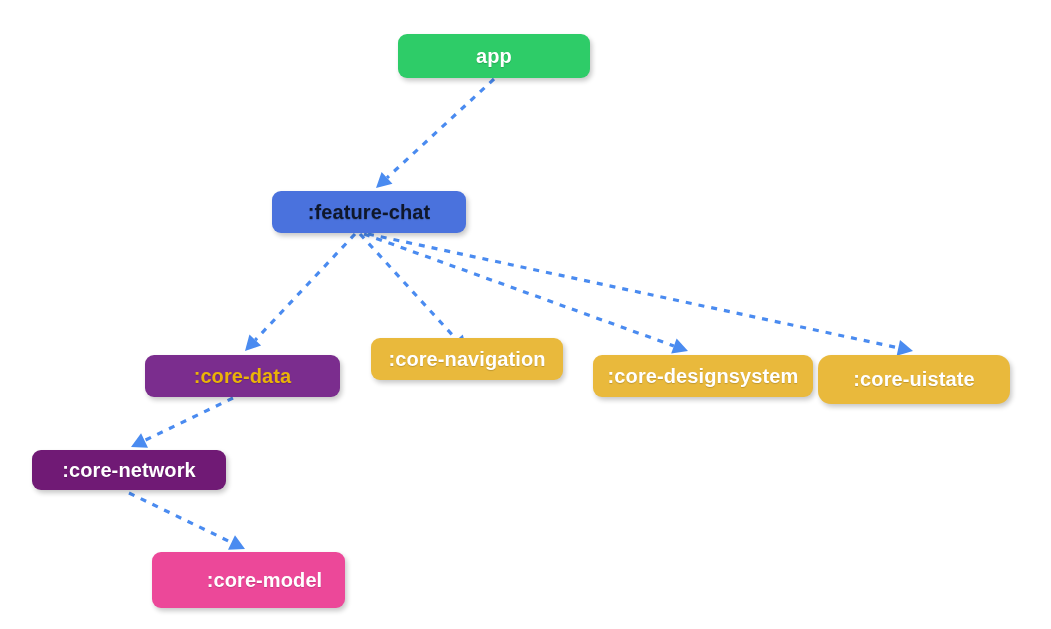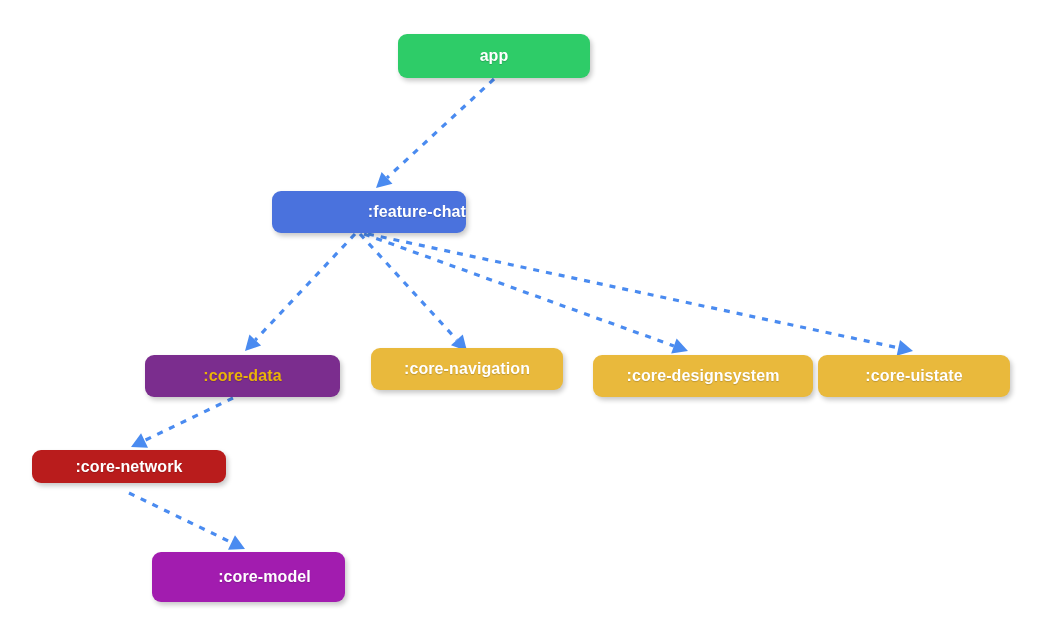--- a/index.html
+++ b/index.html
@@ -26,21 +26,21 @@
     pointer-events: none;
   }
   .node {
     position: absolute;
     display: flex;
     align-items: center;
     justify-content: center;
     border-radius: 9px;
     box-sizing: border-box;
     color: #ffffff;
-    font-size: 16px;
+    font-size: 20px;
     font-weight: bold;
     letter-spacing: 0.1px;
     white-space: nowrap;
     box-shadow: 2px 3px 5px rgba(0,0,0,0.22);
     text-shadow: 0 1px 1px rgba(0,0,0,0.18);
     z-index: 2;
     cursor: pointer;
   }
   .node-label {
     pointer-events: none;
@@ -79,36 +79,36 @@
       <g>
         <line x1="129" y1="493" x2="231.49172545453132" y2="542.4787640125323" stroke="#4a8bf0" stroke-width="3.2" stroke-linecap="butt" stroke-dasharray="6 7"></line>
         <polygon points="245,549 228.0137329278819,549.683177103449 234.96971798118074,535.2743509216157" fill="#4a8bf0"></polygon>
       </g>
     </svg>
 
   <div id="node-layer">
       <div class="node" style="left: 398px; top: 34px; width: 192px; height: 44px; background: rgb(46, 204, 104); color: rgb(255, 255, 255);">
         <span class="node-label">app</span>
       </div>
-      <div class="node" style="left: 272px; top: 191px; width: 194px; height: 42px; background: rgb(74, 114, 221); color: #ffffff; justify-content: flex-end;">
+      <div class="node" style="left: 272px; top: 191px; width: 194px; height: 42px; background: rgb(74, 114, 221); color: #0f172a;">
         <span class="node-label">:feature-chat</span>
       </div>
       <div class="node" style="left: 145px; top: 355px; width: 195px; height: 42px; background: rgb(123, 45, 142); color: #eab308;">
         <span class="node-label">:core-data</span>
       </div>
-      <div class="node" style="left: 371px; top: 348px; width: 192px; height: 42px; background: rgb(233, 185, 60); color: rgb(255, 255, 255);">
+      <div class="node" style="left: 371px; top: 338px; width: 192px; height: 42px; background: rgb(233, 185, 60); color: rgb(255, 255, 255);">
         <span class="node-label">:core-navigation</span>
       </div>
       <div class="node" style="left: 593px; top: 355px; width: 220px; height: 42px; background: rgb(233, 185, 60); color: rgb(255, 255, 255);">
         <span class="node-label">:core-designsystem</span>
       </div>
-      <div class="node" style="left: 818px; top: 355px; width: 192px; height: 42px; background: rgb(233, 185, 60); color: rgb(255, 255, 255);">
+      <div class="node" style="left: 818px; top: 355px; width: 192px; height: 49px; background: rgb(233, 185, 60); color: rgb(255, 255, 255); border-radius: 13px;">
         <span class="node-label">:core-uistate</span>
       </div>
-      <div class="node" style="left: 32px; top: 450px; width: 194px; height: 33px; background: #b91c1c; color: rgb(255, 255, 255);">
+      <div class="node" style="left: 32px; top: 450px; width: 194px; height: 40px; background: #701a75; color: rgb(255, 255, 255);">
         <span class="node-label">:core-network</span>
       </div>
-      <div class="node" style="left: 152px; top: 552px; width: 193px; height: 50px; background: #a21caf; color: rgb(255, 255, 255); padding-left: 32px;">
+      <div class="node" style="left: 152px; top: 552px; width: 193px; height: 56px; background: #ec4899; color: rgb(255, 255, 255); padding-left: 32px;">
         <span class="node-label">:core-model</span>
       </div>
     </div>
 
 </div>
 
 </body></html>

